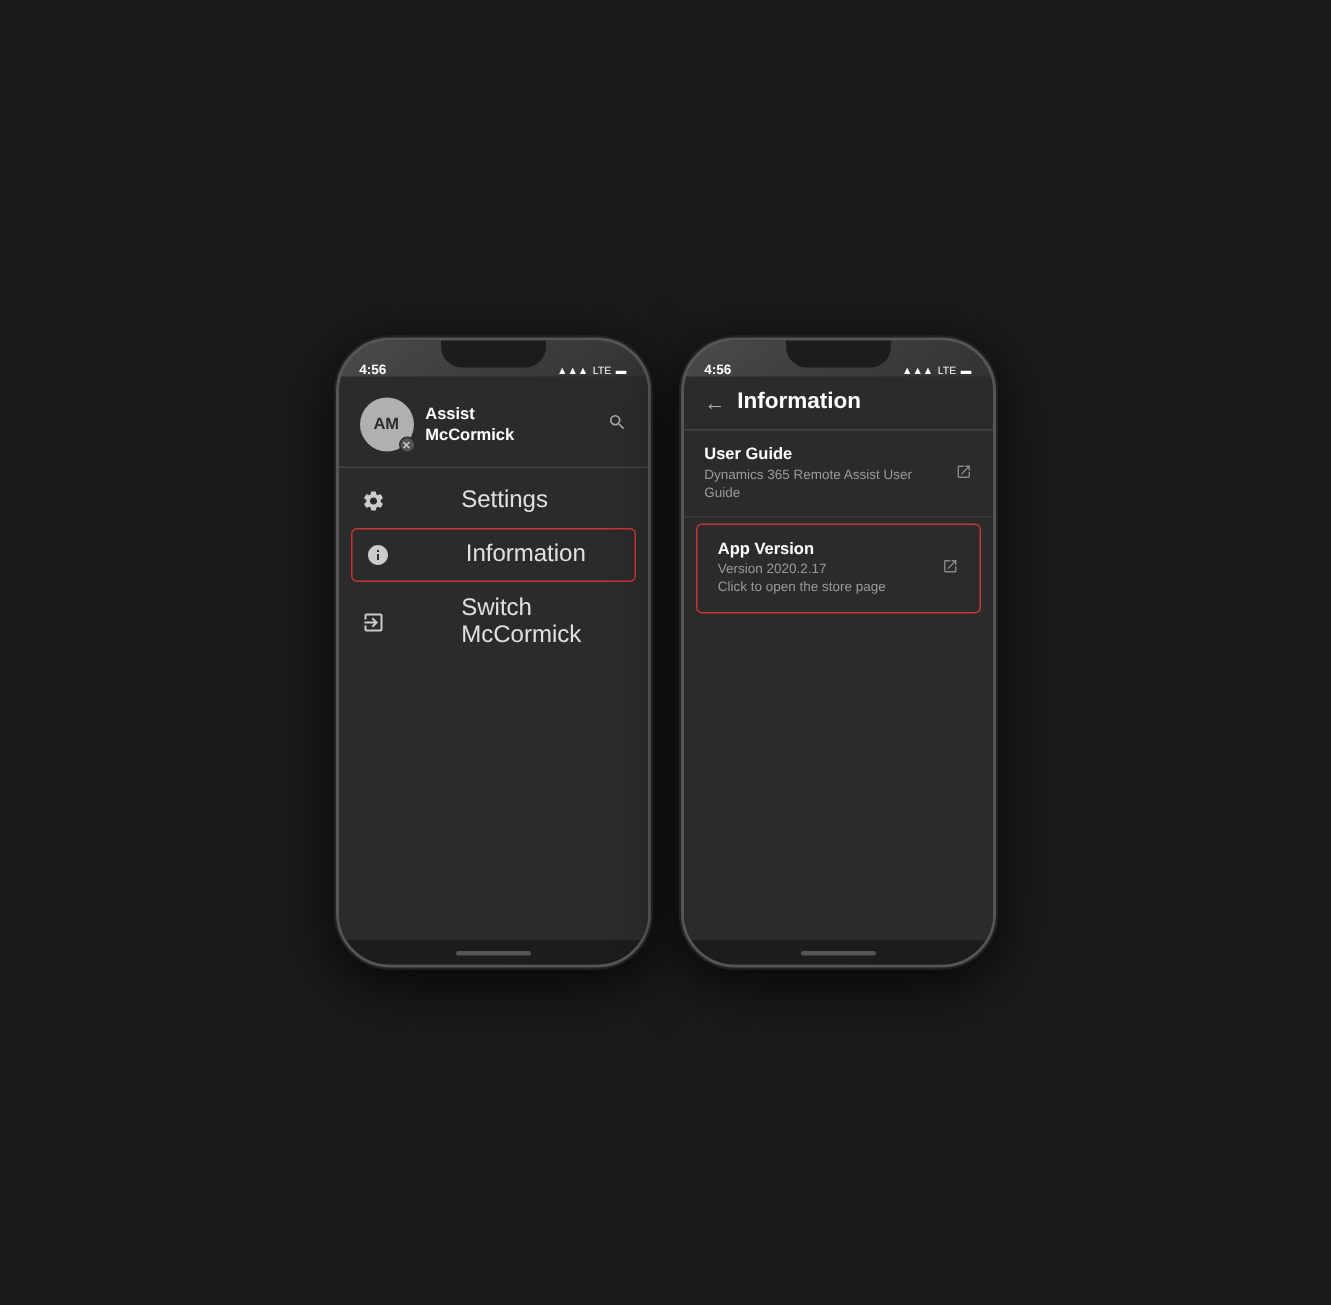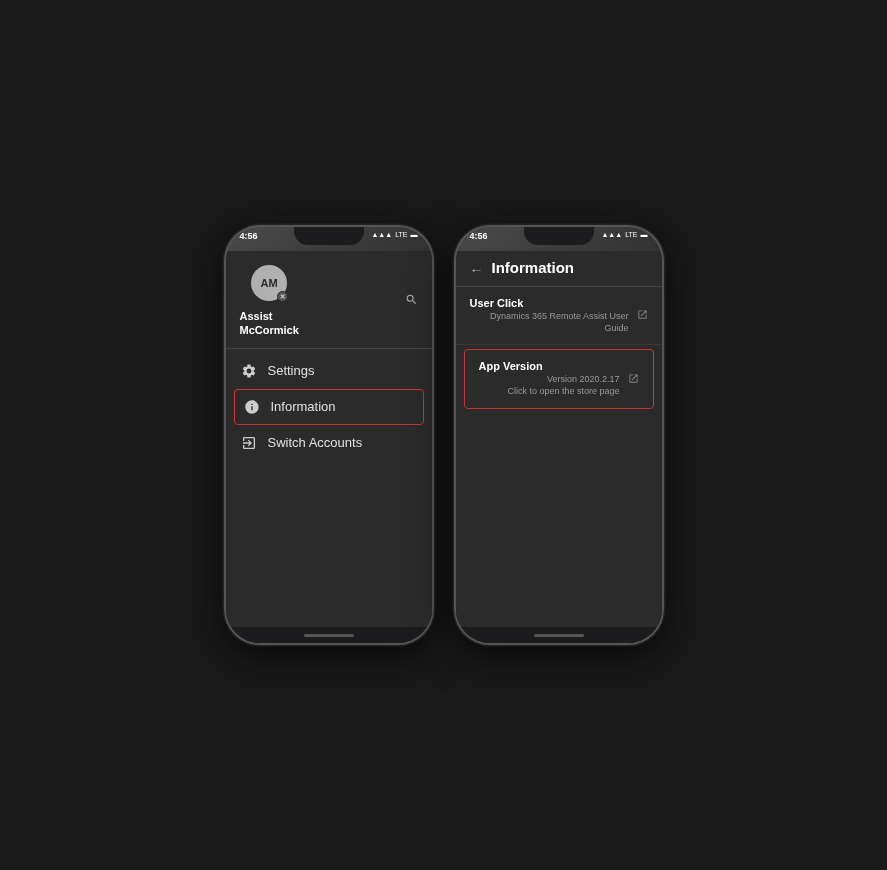--- a/index.html
+++ b/index.html
@@ -37,21 +37,21 @@
       height: 18px;
       background: #1c1c1e;
       border-radius: 0 0 14px 14px;
       z-index: 10;
     }
 
     
     .status-bar {
       height: 24px;
       display: flex;
-      align-items: flex-start;
+      align-items: flex-end;
       justify-content: space-between;
       padding: 4px 14px 0 14px;
       position: relative;
       z-index: 5;
     }
     .status-time {
       font-size: 9px;
       font-weight: 700;
       color: #fff;
     }
@@ -98,21 +98,20 @@
     .menu-header {
       display: flex;
       align-items: center;
       justify-content: space-between;
       padding: 6px 14px 10px 14px;
     }
     .avatar-area {
       display: flex;
       align-items: center;
       gap: 8px;
-      flex-direction: column;
     }
     .avatar {
       width: 36px;
       height: 36px;
       border-radius: 50%;
       background: #b0b0b0;
       display: flex;
       align-items: center;
       justify-content: center;
       font-size: 11px;
@@ -167,23 +166,24 @@
     }
     .menu-icon {
       width: 18px;
       height: 18px;
       display: flex;
       align-items: center;
       justify-content: center;
       flex-shrink: 0;
     }
     .menu-label {
-      font-size: 13px;
+      font-size: 16px;
       color: #e0e0e0;
       font-weight: 400;
+      margin-left: 40px;
     }
 
     
     .info-screen {
       background: #2b2b2b;
       flex: 1;
       display: flex;
       flex-direction: column;
     }
     .info-header {
@@ -226,21 +226,20 @@
     .info-item-title {
       font-size: 11px;
       font-weight: 600;
       color: #fff;
       margin-bottom: 2px;
     }
     .info-item-subtitle {
       font-size: 9px;
       color: #999;
       line-height: 1.3;
-      text-align: right;
     }
     .external-icon {
       color: #888;
       font-size: 11px;
       flex-shrink: 0;
       margin-left: 8px;
     }
 
     
     svg { fill: currentColor; }
@@ -301,21 +300,21 @@
     </div>
 
 
 
     <div class="menu-item">
       <div class="menu-icon">
         <svg width="16" height="16" viewBox="0 0 24 24" style="color:#ccc">
           <path d="M10.09 15.59L11.5 17l5-5-5-5-1.41 1.41L12.67 11H3v2h9.67l-2.58 2.59zM19 3H5c-1.11 0-2 .9-2 2v4h2V5h14v14H5v-4H3v4c0 1.1.89 2 2 2h14c1.1 0 2-.9 2-2V5c0-1.1-.9-2-2-2z"></path>
         </svg>
       </div>
-      <span class="menu-label">Switch Accounts</span>
+      <span class="menu-label">Switch McCormick</span>
     </div>
   </div>
 
   <div class="home-indicator">
     <div class="home-bar"></div>
   </div>
 </div>
 
 <div class="phone-frame-outer">
   <div class="notch"></div>
@@ -333,21 +332,21 @@
 
     <div class="info-header">
       <span class="back-arrow">←</span>
       <span class="info-title">Information</span>
     </div>
 
     <div class="info-list">
 
       <div class="info-item">
         <div class="info-item-text">
-          <div class="info-item-title">User Click</div>
+          <div class="info-item-title">User Guide</div>
           <div class="info-item-subtitle">Dynamics 365 Remote Assist User Guide</div>
         </div>
         <span class="external-icon">
           <svg width="11" height="11" viewBox="0 0 24 24" style="color:#888">
             <path d="M19 19H5V5h7V3H5a2 2 0 0 0-2 2v14a2 2 0 0 0 2 2h14a2 2 0 0 0 2-2v-7h-2v7zM14 3v2h3.59l-9.83 9.83 1.41 1.41L19 6.41V10h2V3h-7z"></path>
           </svg>
         </span>
       </div>
 
 

